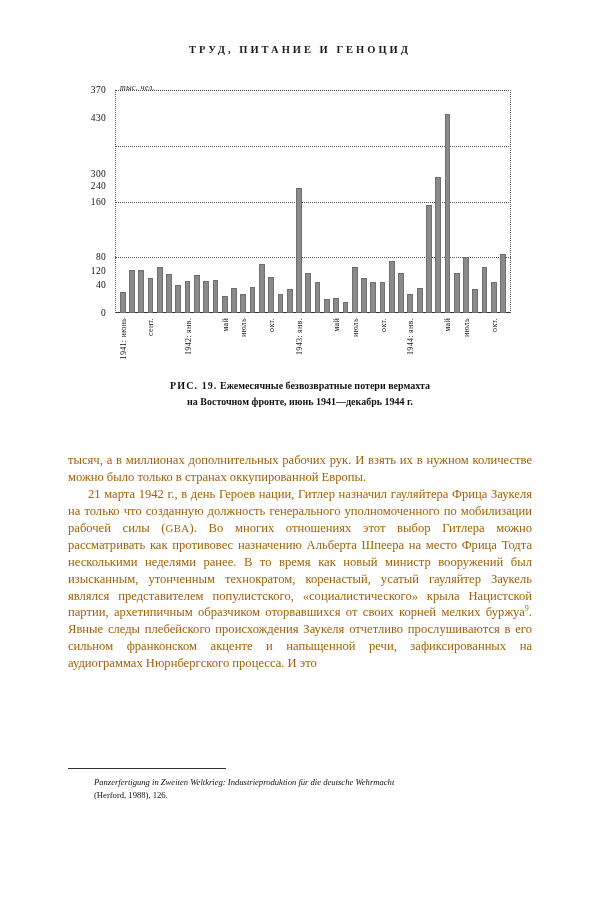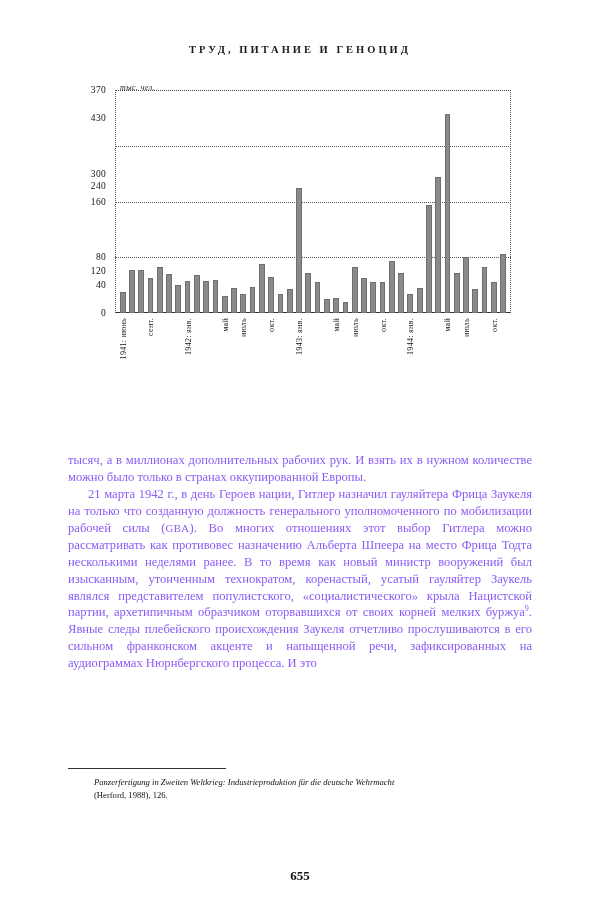--- a/index.html
+++ b/index.html
@@ -112,21 +112,21 @@
   }
   .caption .fignum{letter-spacing:1.1px;}
 
   
   .body{
     position:absolute;left:68px;top:452px;width:464px;
     font-size:12.6px;
     line-height:1.345;
     text-align:justify;
     text-justify:inter-word;
-    color:#8b5cf6;
+    color:#a16207;
   }
   .body p{margin:0;}
   .body p.indent{text-indent:20px;}
   .sc{font-size:0.86em;letter-spacing:0.4px;}
   sup{font-size:0.64em;vertical-align:super;line-height:0;}
 
   
   .fn-rule{
     position:absolute;left:68px;top:768px;width:158px;height:0;
     border-top:1px solid #333;
@@ -375,28 +375,32 @@
           <span class="x-lab">июль</span>
         </div>
         <div class="x-slot"></div>
         <div class="x-slot"></div>
         <div class="x-slot">
           <span class="x-lab">окт.</span>
         </div>
         <div class="x-slot"></div>
       </div>
 
+    <div class="caption">
+      <span class="fignum">РИС. 19.</span>
+      <span>Ежемесячные безвозвратные потери вермахта</span><br>
+      <span>на Восточном фронте, июнь 1941—декабрь 1944 г.</span>
+    </div>
   </div>
 
   <div class="body">
     <p>тысяч, а в миллионах дополнительных рабочих рук. И взять их в нужном количестве можно было только в странах оккупированной Европы.</p>
     <p class="indent"><span>21 марта 1942 г., в день Героев нации, Гитлер назначил гауляйтера Фрица Заукеля на только что созданную должность генерального уполномоченного по мобилизации рабочей силы (</span><span class="sc">GBA</span><span>). Во многих отношениях этот выбор Гитлера можно рассматривать как противовес назначению Альберта Шпеера на место Фрица Тодта несколькими неделями ранее. В то время как новый министр вооружений был изысканным, утонченным технократом, коренастый, усатый гауляйтер Заукель являлся представителем популистского, «социалистического» крыла Нацистской партии, архетипичным образчиком оторвавшихся от своих корней мелких буржуа</span><sup>9</sup><span>. Явные следы плебейского происхождения Заукеля отчетливо прослушиваются в его сильном франконском акценте и напыщенной речи, зафиксированных на аудиограммах Нюрнбергского процесса. И это</span></p>
   </div>
 
   <div class="fn-rule"></div>
 
   <div class="footnotes">
     <p class="fn-cont"><span class="it">Panzerfertigung in Zweiten Weltkrieg: Industrieproduktion für die deutsche Wehrmacht</span><br><span>(Herford, 1988), 126.</span></p>
   </div>
 
-  <div class="folio">655</div>
 
 </div>
 
 </body></html>

